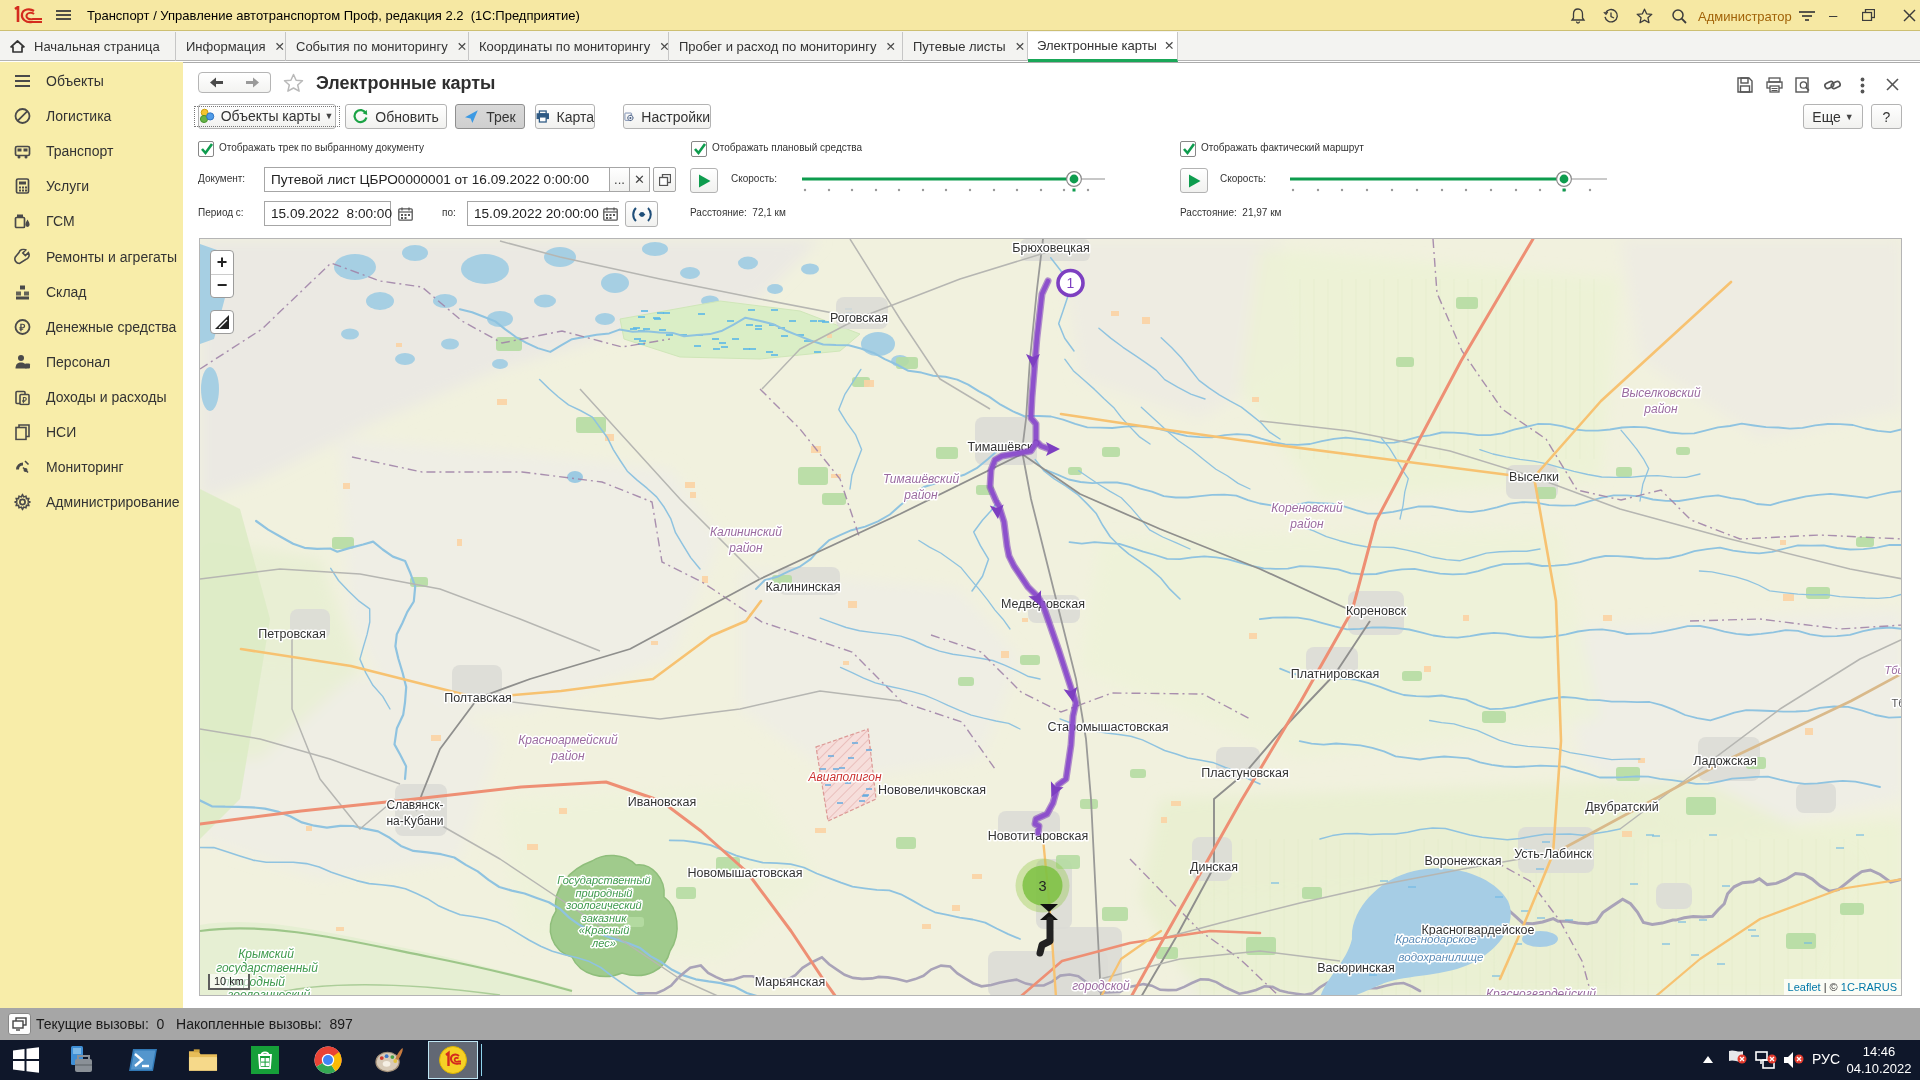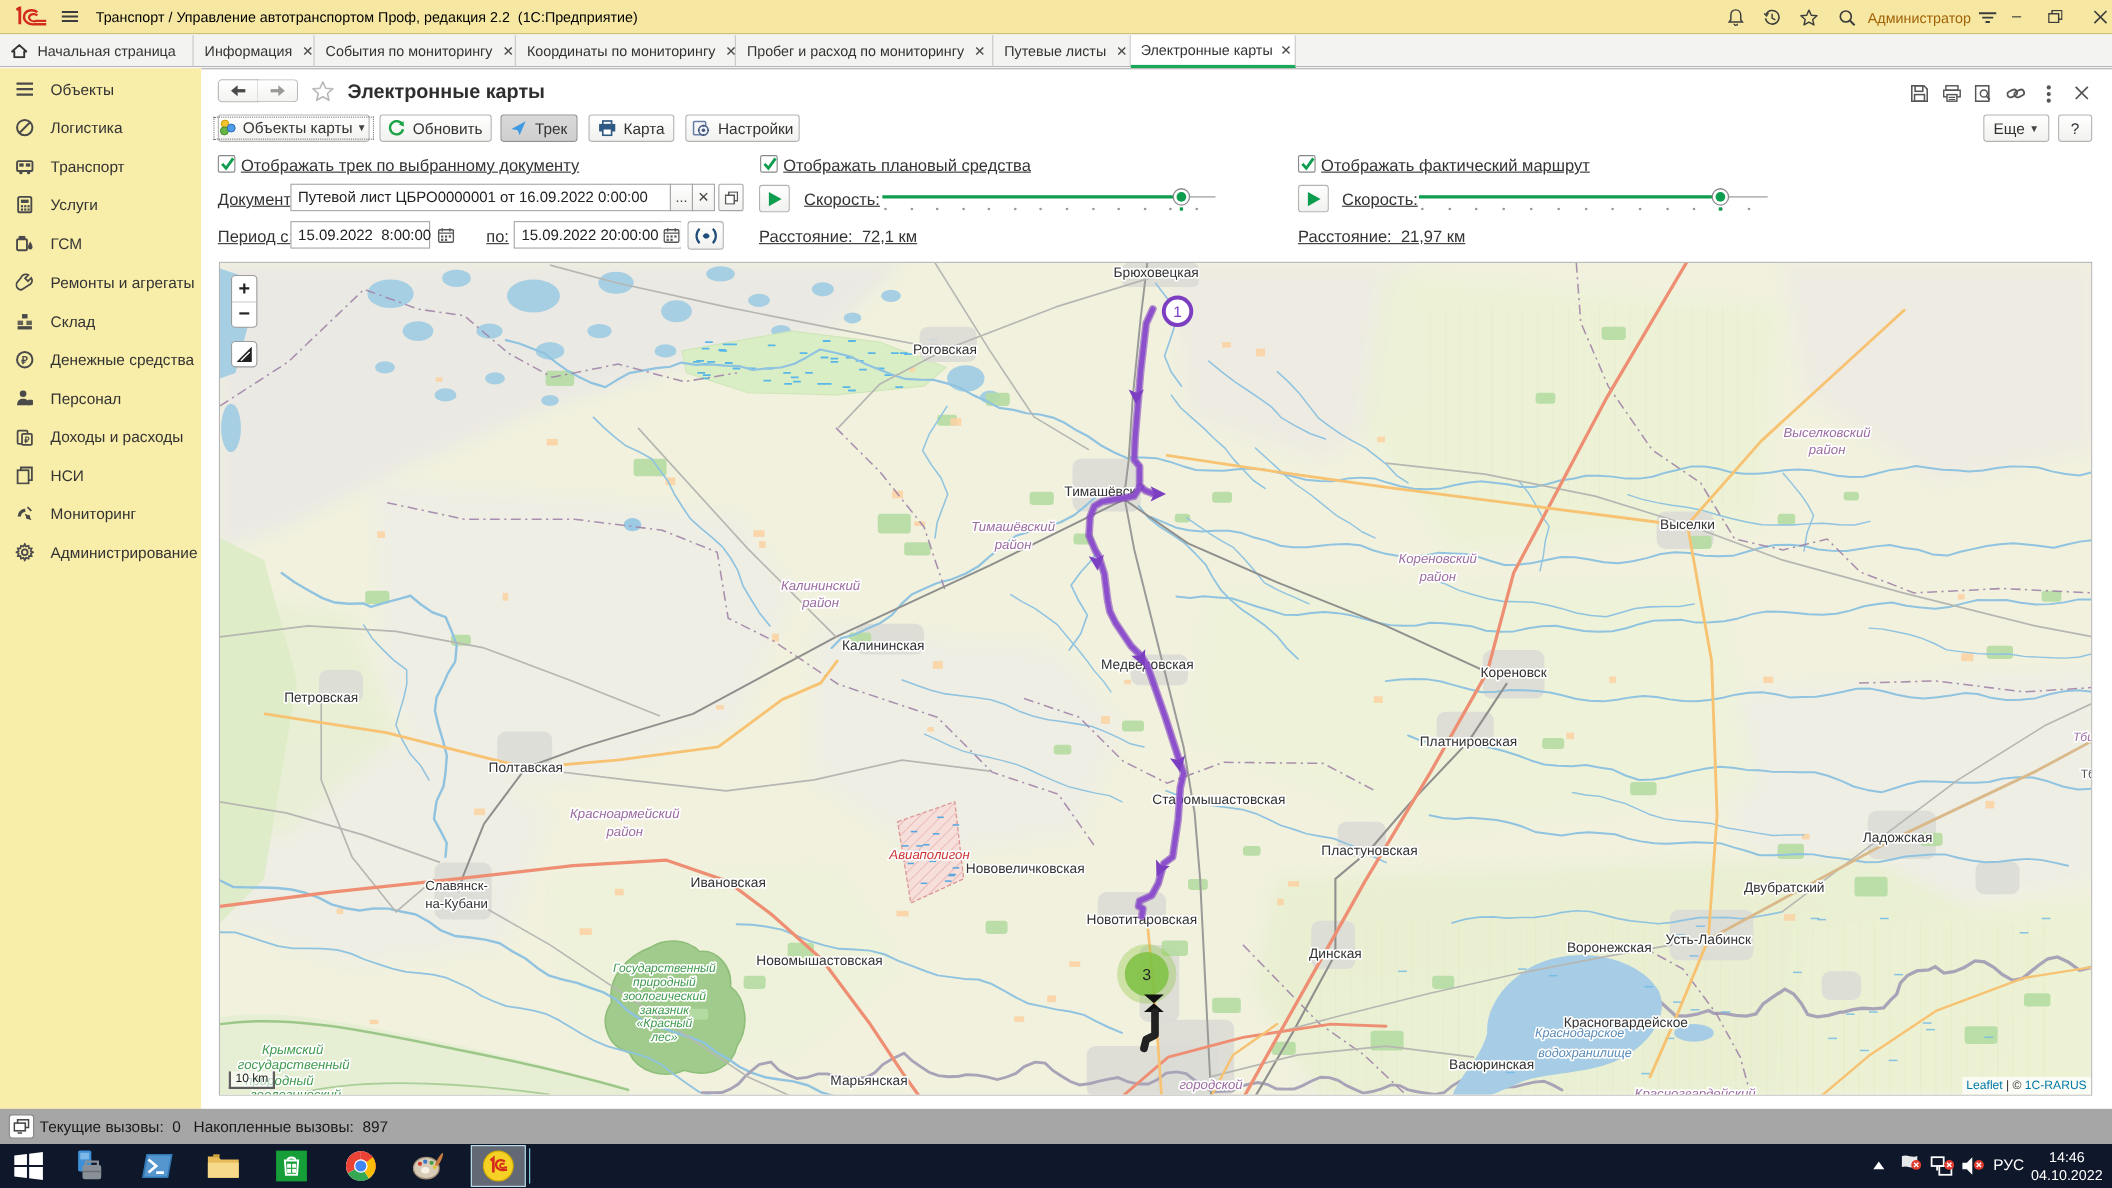--- a/index.html
+++ b/index.html
@@ -10,21 +10,21 @@
 .tab { position:absolute; top:1px; height:29px; border-right:1px solid #c6c6c6; display:flex; align-items:center; font-size:13px; color:#333; padding:0 10px; white-space:nowrap; }
 .tab .x { margin-left:9px; color:#4a4a4a; font-size:12.5px; }
 .tab.active { background:#ffffff; border-bottom:3px solid #19a758; height:30px; }
 #sidebar { position:absolute; left:0; top:62px; width:183px; height:946px; background:#f8eda9; }
 .sbitem { position:absolute; left:0; width:183px; height:30px; }
 .sbitem span { position:absolute; left:46px; top:50%; transform:translateY(-50%); font-size:14px; color:#333; white-space:nowrap; }
 .sbitem svg { position:absolute; left:14px; top:50%; transform:translateY(-50%); }
 #content { position:absolute; left:183px; top:62px; width:1737px; height:946px; background:#ffffff; border-top:1px solid #ababab; }
 .btn { position:absolute; height:25px; white-space:nowrap; background:linear-gradient(#ffffff,#f1f1ef); border:1px solid #b3b3b3; border-radius:3px; font-size:14px; color:#333; display:flex; align-items:center; justify-content:center; }
 .navbtn { position:absolute; width:37px; height:21px; background:linear-gradient(#ffffff,#f3f3f1); border:1px solid #b5b5b5; display:flex; align-items:center; justify-content:center; }
-.lbl { position:absolute; font-size:15px; color:#333; white-space:nowrap;text-decoration:underline; }
+.lbl { position:absolute; font-size:10px; color:#333; white-space:nowrap; }
 .inp { position:absolute; height:25px; border:1px solid #a6a6a6; background:#fff; font-size:13.6px; color:#222; display:flex; align-items:center; padding-left:6px; white-space:nowrap; }
 .sqbtn { position:absolute; height:25px; background:linear-gradient(#ffffff,#f1f1ef); border:1px solid #a6a6a6; display:flex; align-items:center; justify-content:center; font-size:13px; color:#444; }
 .cb { position:absolute; width:16px; height:16px; background:#fff; border:1px solid #878787; border-radius:2px; }
 .cb svg { position:absolute; left:1px; top:0px; }
 #statusbar { position:absolute; left:0; top:1008px; width:1920px; height:32px; background:#a6a6a6; }
 #taskbar { position:absolute; left:0; top:1040px; width:1920px; height:40px; background:#0f172a; }
 .tico { position:absolute; top:5px; width:30px; height:30px; }
 
 </style></head><body>
 <div id="titlebar">
@@ -255,28 +255,28 @@
         <circle cx="11.2" cy="8.4" r="3.6" fill="#4f9be8" stroke="#2b6fc0" stroke-width="0.9"></circle>
       </svg>Объекты карты&nbsp;<span style="font-size:9px;color:#444">▼</span></span>
   </div>
 <div class="btn" style="left:345px;top:104px;width:102px"><svg width="15" height="15" viewBox="0 0 15 15" style="margin-right:7px">
       <path d="M12.8,4.2 A6,6 0 1 0 13.4,8.5" fill="none" stroke="#1ba345" stroke-width="2.2"></path>
       <polygon points="13.8,1 14.2,6 9.6,4.2" fill="#1ba345"></polygon>
     </svg>Обновить</div>
 <div class="btn" style="left:455px;top:104px;width:70px;background:linear-gradient(#d9d9d9,#cfcfcf);border-color:#8f8f8f"><svg width="15" height="15" viewBox="0 0 15 15" style="margin-right:7px">
       <path d="M1,8.2 L13.8,1.2 L8.4,14 L6.6,9.4 Z" fill="#3d9ae3"></path>
     </svg>Трек</div>
-<div class="btn" style="left:535px;top:104px;width:78px"><svg width="16" height="15" viewBox="0 0 16 15" style="margin-right:7px">
+<div class="btn" style="left:535px;top:104px;width:60px"><svg width="16" height="15" viewBox="0 0 16 15" style="margin-right:7px">
       <g fill="none" stroke="#2e5a84" stroke-width="1.5">
         <rect x="4" y="1" width="8" height="3.4"></rect>
         <rect x="1.4" y="4.4" width="13.2" height="5.4" fill="#2e5a84"></rect>
         <rect x="4" y="8" width="8" height="6" fill="#fff"></rect>
       </g>
     </svg>Карта</div>
-<div class="btn" style="left:623px;top:104px;width:104px"><svg width="17" height="16" viewBox="0 0 17 16" style="margin-right:7px">
+<div class="btn" style="left:623px;top:104px;width:88px"><svg width="17" height="16" viewBox="0 0 17 16" style="margin-right:7px">
       <rect x="1.5" y="1.5" width="11" height="12" rx="1" fill="none" stroke="#6a7fa8" stroke-width="1.4"></rect>
       <circle cx="10.5" cy="9.5" r="4.4" fill="#eef2f8" stroke="#44597e" stroke-width="1.2"></circle>
       <circle cx="10.5" cy="9.5" r="1.6" fill="#44597e"></circle>
       <g stroke="#44597e" stroke-width="1.4">
         <line x1="10.5" y1="4.4" x2="10.5" y2="6.2"></line>
         <line x1="10.5" y1="12.8" x2="10.5" y2="14.6"></line>
         <line x1="5.4" y1="9.5" x2="7.2" y2="9.5"></line>
         <line x1="13.8" y1="9.5" x2="15.6" y2="9.5"></line>
       </g>
     </svg>Настройки</div>

